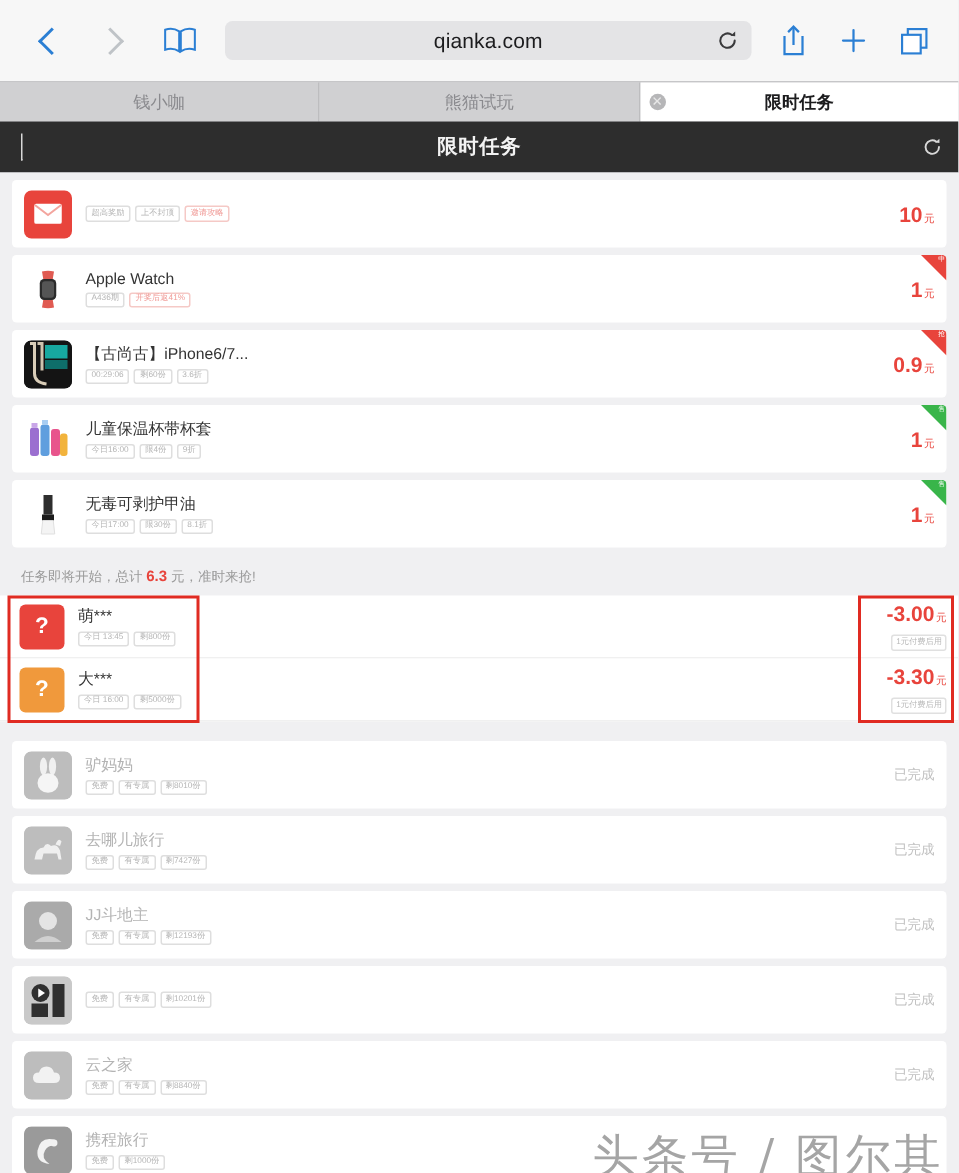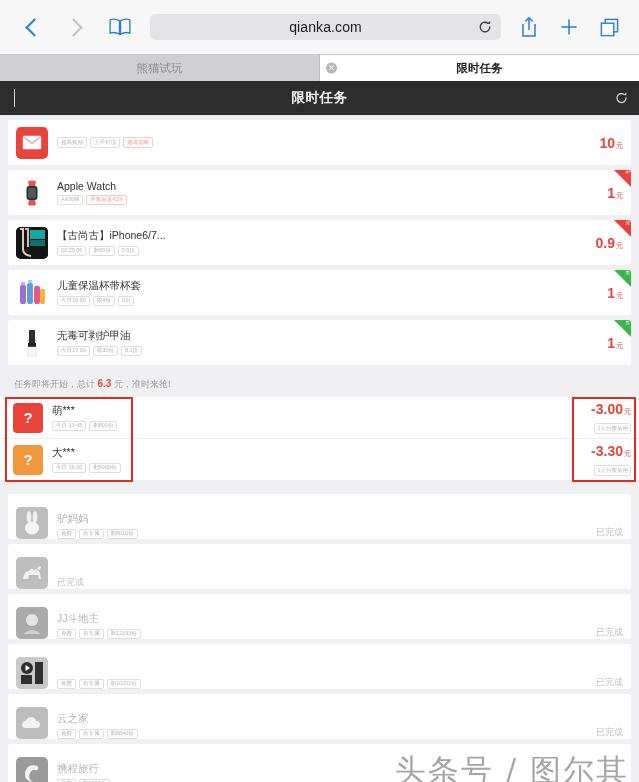--- a/index.html
+++ b/index.html
@@ -206,21 +206,21 @@
     position: relative;
   }
   .avatar {
     width: 30px; height: 30px; border-radius: 4px;
     flex: 0 0 30px; margin-right: 9px;
     display: flex; align-items: center; justify-content: center;
     color: #fff; font-size: 15px; font-weight: bold;
   }
 
   
-  .card.done { opacity: 1; align-items: flex-end; }
+  .card.done { opacity: 1; }
   .card.done .item-title { color: #b4b4b4; }
   .card.done .thumb { background: #c4c4c4; }
   .done-label { font-size: 9px; color: #c0c0c0; white-space: nowrap; }
 
   .watermark {
     position: absolute;
     right: 10px; bottom: 6px;
     font-size: 31px;
     color: #8c8c8c;
     font-family: "DejaVu Serif", serif;
@@ -269,20 +269,23 @@
   <div class="tool-icon">
     <svg width="21" height="21" viewBox="0 0 22 22">
       <rect x="6.5" y="2.5" width="13" height="13" fill="none" stroke="#2b7fd4" stroke-width="1.5"></rect>
       <rect x="2.5" y="6.5" width="13" height="13" fill="#fff" stroke="#2b7fd4" stroke-width="1.5"></rect>
     </svg>
   </div>
 </div>
 
 <div class="tab-strip">
   <div class="tab">
+    <span>钱小咖</span>
+  </div>
+  <div class="tab">
     <span>熊猫试玩</span>
   </div>
   <div class="tab active">
     <span class="tab-close">✕</span>
     <span>限时任务</span>
   </div>
 </div>
 
 <div class="app-header">
   <div class="hdr-back">
@@ -509,20 +512,30 @@
   </div>
 
   <div class="card done">
     <div class="thumb">
       <svg width="32" height="32" viewBox="0 0 32 32">
         <rect width="32" height="32" fill="#bdbdbd"></rect>
         <path d="M7 22 q1 -8 6 -8 q2 -4 5 -1 q4 -2 6 3 l1 6 h-2 l-1 -4 h-9 l-1 4 z" fill="#efefef"></path>
         <path d="M21 12 q2 -5 4 -2 l-1 3 z" fill="#efefef"></path>
       </svg>
     </div>
+    <div class="item-body">
+      <div class="item-title">
+        <span>去哪儿旅行</span>
+      </div>
+      <div class="tags">
+        <span class="tag">免费</span>
+        <span class="tag">有专属</span>
+        <span class="tag">剩7427份</span>
+      </div>
+    </div>
     <div class="done-label">已完成</div>
   </div>
 
   <div class="card done">
     <div class="thumb">
       <svg width="32" height="32" viewBox="0 0 32 32">
         <rect width="32" height="32" fill="#aaaaaa"></rect>
         <circle cx="16" cy="13" r="6" fill="#e4e4e4"></circle>
         <path d="M7 27 q9 -8 18 0 z" fill="#d0d0d0"></path>
       </svg>

